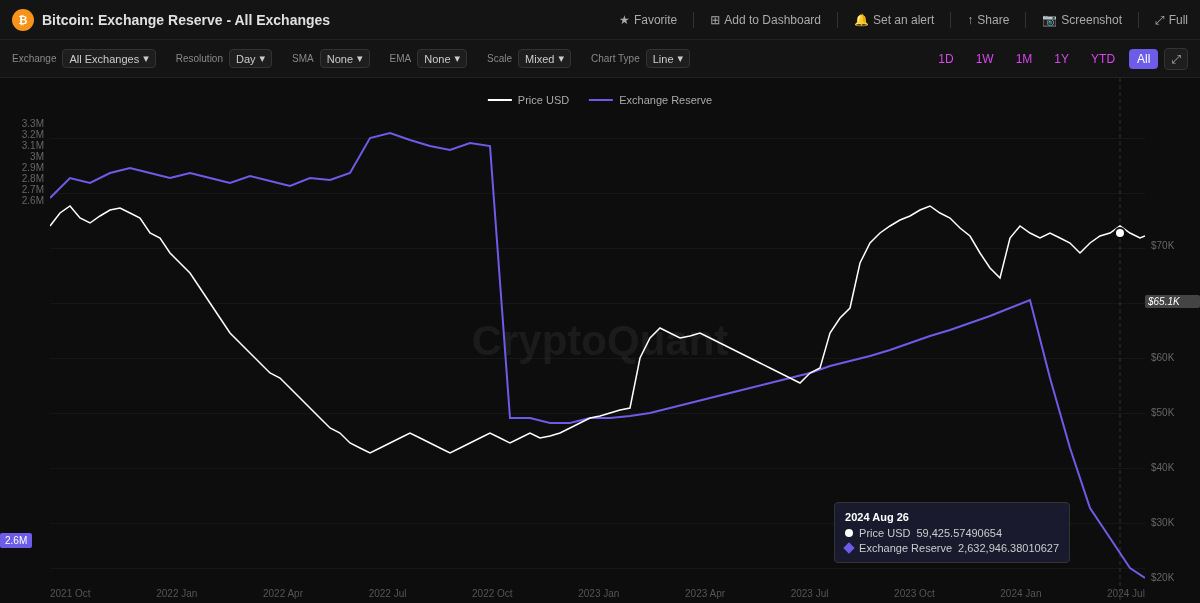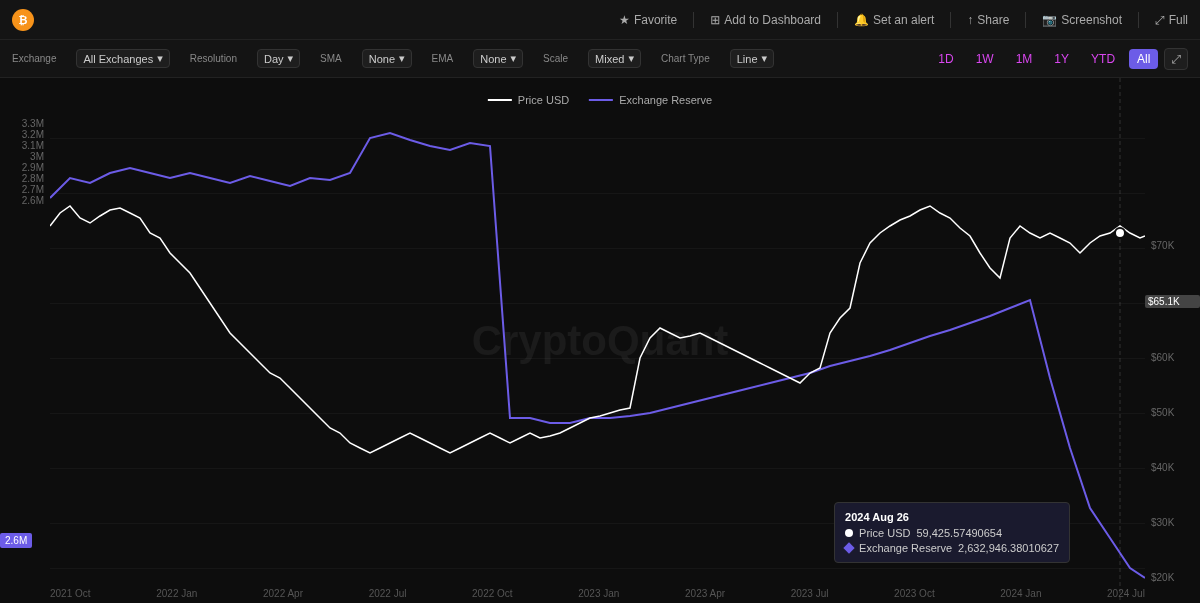--- a/index.html
+++ b/index.html
@@ -70,21 +70,21 @@
       align-items: center;
       padding: 6px 12px;
       background: #141414;
       border-bottom: 1px solid #222;
       gap: 20px;
       height: 38px;
     }
     .toolbar-group {
       display: flex;
       align-items: center;
-      gap: 20px;
+      gap: 6px;
     }
     .toolbar-label {
       color: #888;
       font-size: 10px;
     }
     .toolbar-select {
       background: #1e1e1e;
       border: 1px solid #333;
       color: #ccc;
       padding: 2px 6px;
@@ -276,20 +276,21 @@
       width: calc(100% - 105px);
       height: 100%;
     }
   </style>
 </head>
 <body>
 
 <div class="header">
   <div class="header-left">
     <div class="btc-icon">₿</div>
+    <span class="page-title">Bitcoin: Exchange Reserve - All Exchanges</span>
   </div>
   <div class="header-actions">
     <button class="action-btn">
       <span>★</span>
       <span>Favorite</span>
     </button>
     <div class="action-divider"></div>
     <button class="action-btn">
       <span>⊞</span>
       <span>Add to Dashboard</span>
@@ -403,21 +404,21 @@
     <span class="y-label">3.1M</span>
     <span class="y-label">3M</span>
     <span class="y-label">2.9M</span>
     <span class="y-label">2.8M</span>
     <span class="y-label">2.7M</span>
     <span class="y-label">2.6M</span>
   </div>
 
   <div class="y-axis-right">
     <span class="y-label-right">$70K</span>
-    <span class="y-label-right" style="background:#444;color:#fff;padding:1px 3px;border-radius:2px;font-size:10px;">$65.1K</span>
+    <span class="y-label-right" style="background:#444;color:#fff;padding:1px 3px;border-radius:2px;font-size:10px;font-style:italic;">$65.1K</span>
     <span class="y-label-right">$60K</span>
     <span class="y-label-right">$50K</span>
     <span class="y-label-right">$40K</span>
     <span class="y-label-right">$30K</span>
     <span class="y-label-right">$20K</span>
   </div>
 
   <div class="reserve-badge">2.6M</div>
 
   <svg class="chart-svg" viewBox="0 0 1095 525" preserveAspectRatio="none">

